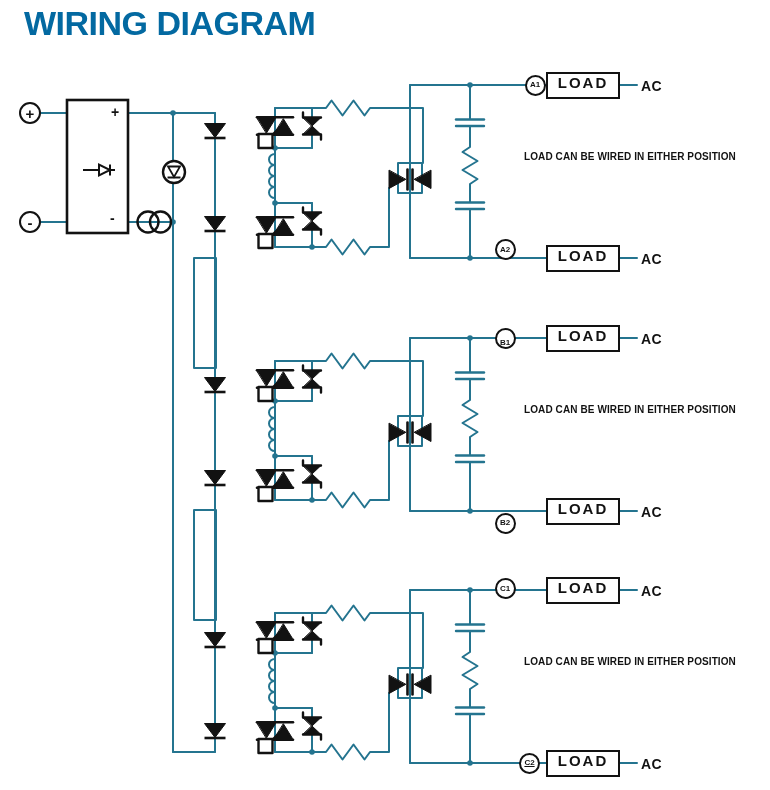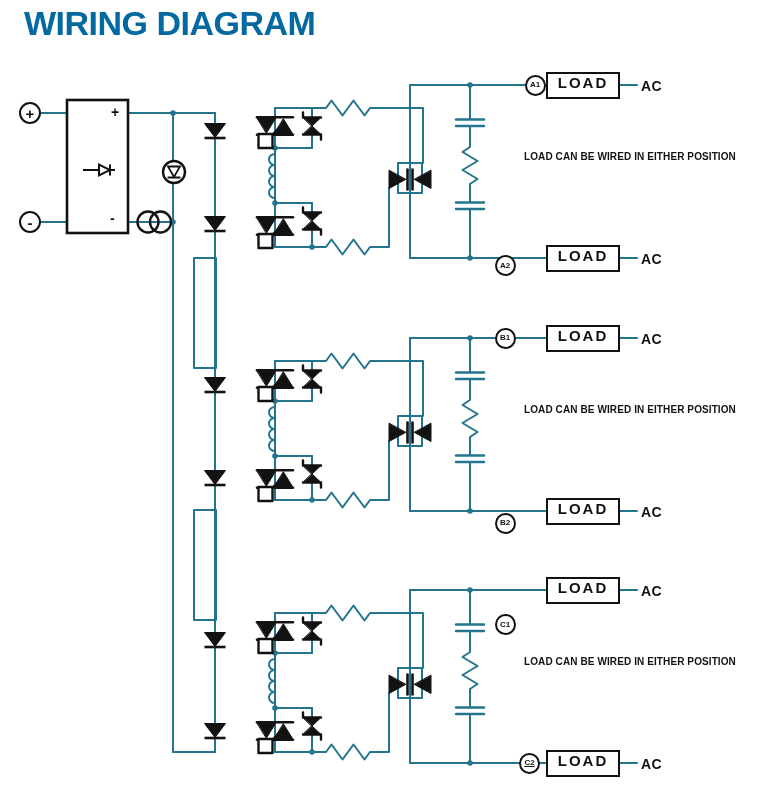--- a/index.html
+++ b/index.html
@@ -183,45 +183,45 @@
   <span class="ovl bridge-sign" style="left:110px;top:210px;">-</span>
 
   <div class="ovl term-circle" style="left:494.5px;top:74.5px;margin-left:30px;">
     <span>A1</span>
     </div>
   <div class="ovl load-box" style="left:546px;top:71.5px;">
     <span>LOAD</span>
     </div>
   <span class="ovl ac-label" style="left:641px;top:78px;">AC</span>
   <span class="ovl note-label" style="left:524px;top:151px;">LOAD CAN BE WIRED IN EITHER POSITION</span>
-  <div class="ovl term-circle" style="left:494.5px;top:255px;">
+  <div class="ovl term-circle" style="left:494.5px;top:239px;">
     <span>A2</span>
     </div>
   <div class="ovl load-box" style="left:546px;top:244.5px;">
     <span>LOAD</span>
     </div>
   <span class="ovl ac-label" style="left:641px;top:251px;">AC</span>
 
-  <div class="ovl term-circle" style="left:494.5px;top:327.5px;">
+  <div class="ovl term-circle" style="left:494.5px;top:327.5px;align-items:flex-end;">
     <span>B1</span>
     </div>
   <div class="ovl load-box" style="left:546px;top:324.5px;">
     <span>LOAD</span>
     </div>
   <span class="ovl ac-label" style="left:641px;top:331px;">AC</span>
   <span class="ovl note-label" style="left:524px;top:404px;">LOAD CAN BE WIRED IN EITHER POSITION</span>
   <div class="ovl term-circle" style="left:494.5px;top:500.5px;margin-top:12px;">
     <span>B2</span>
     </div>
   <div class="ovl load-box" style="left:546px;top:497.5px;">
     <span>LOAD</span>
     </div>
   <span class="ovl ac-label" style="left:641px;top:504px;">AC</span>
 
-  <div class="ovl term-circle" style="left:494.5px;top:614px;">
+  <div class="ovl term-circle" style="left:494.5px;top:578px;">
     <span>C1</span>
     </div>
   <div class="ovl load-box" style="left:546px;top:576.5px;">
     <span>LOAD</span>
     </div>
   <span class="ovl ac-label" style="left:641px;top:583px;">AC</span>
   <span class="ovl note-label" style="left:524px;top:656px;">LOAD CAN BE WIRED IN EITHER POSITION</span>
   <div class="ovl term-circle" style="left:519px;top:752.5px;text-decoration:underline;">
     <span>C2</span>
     </div>

